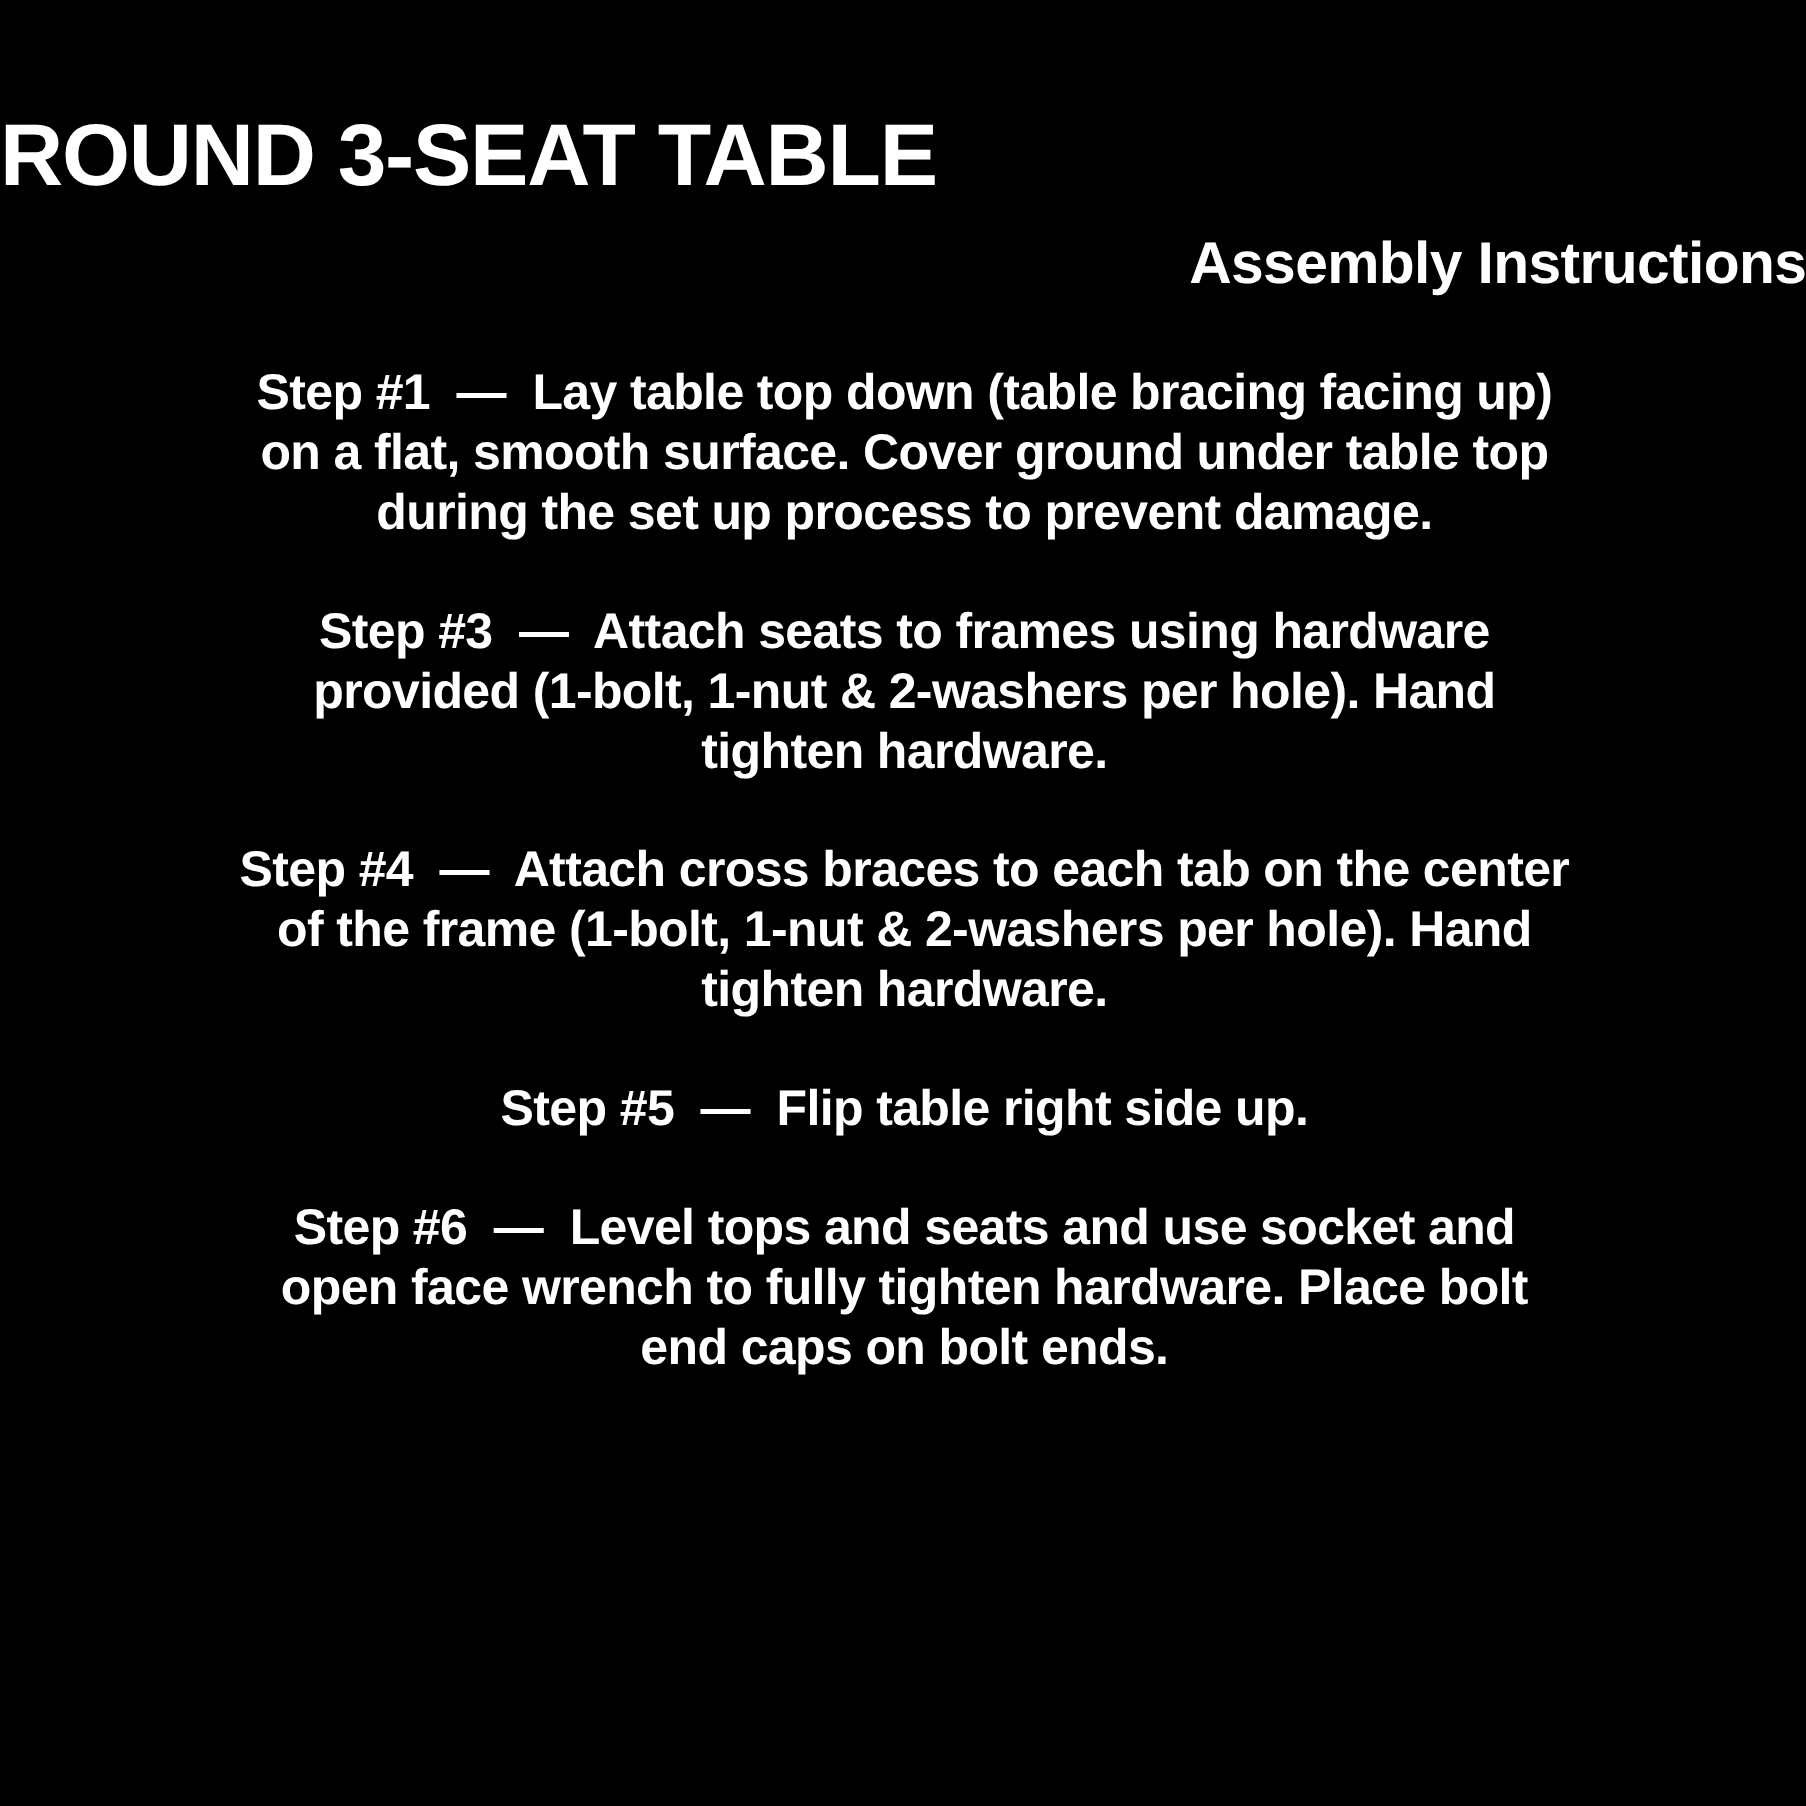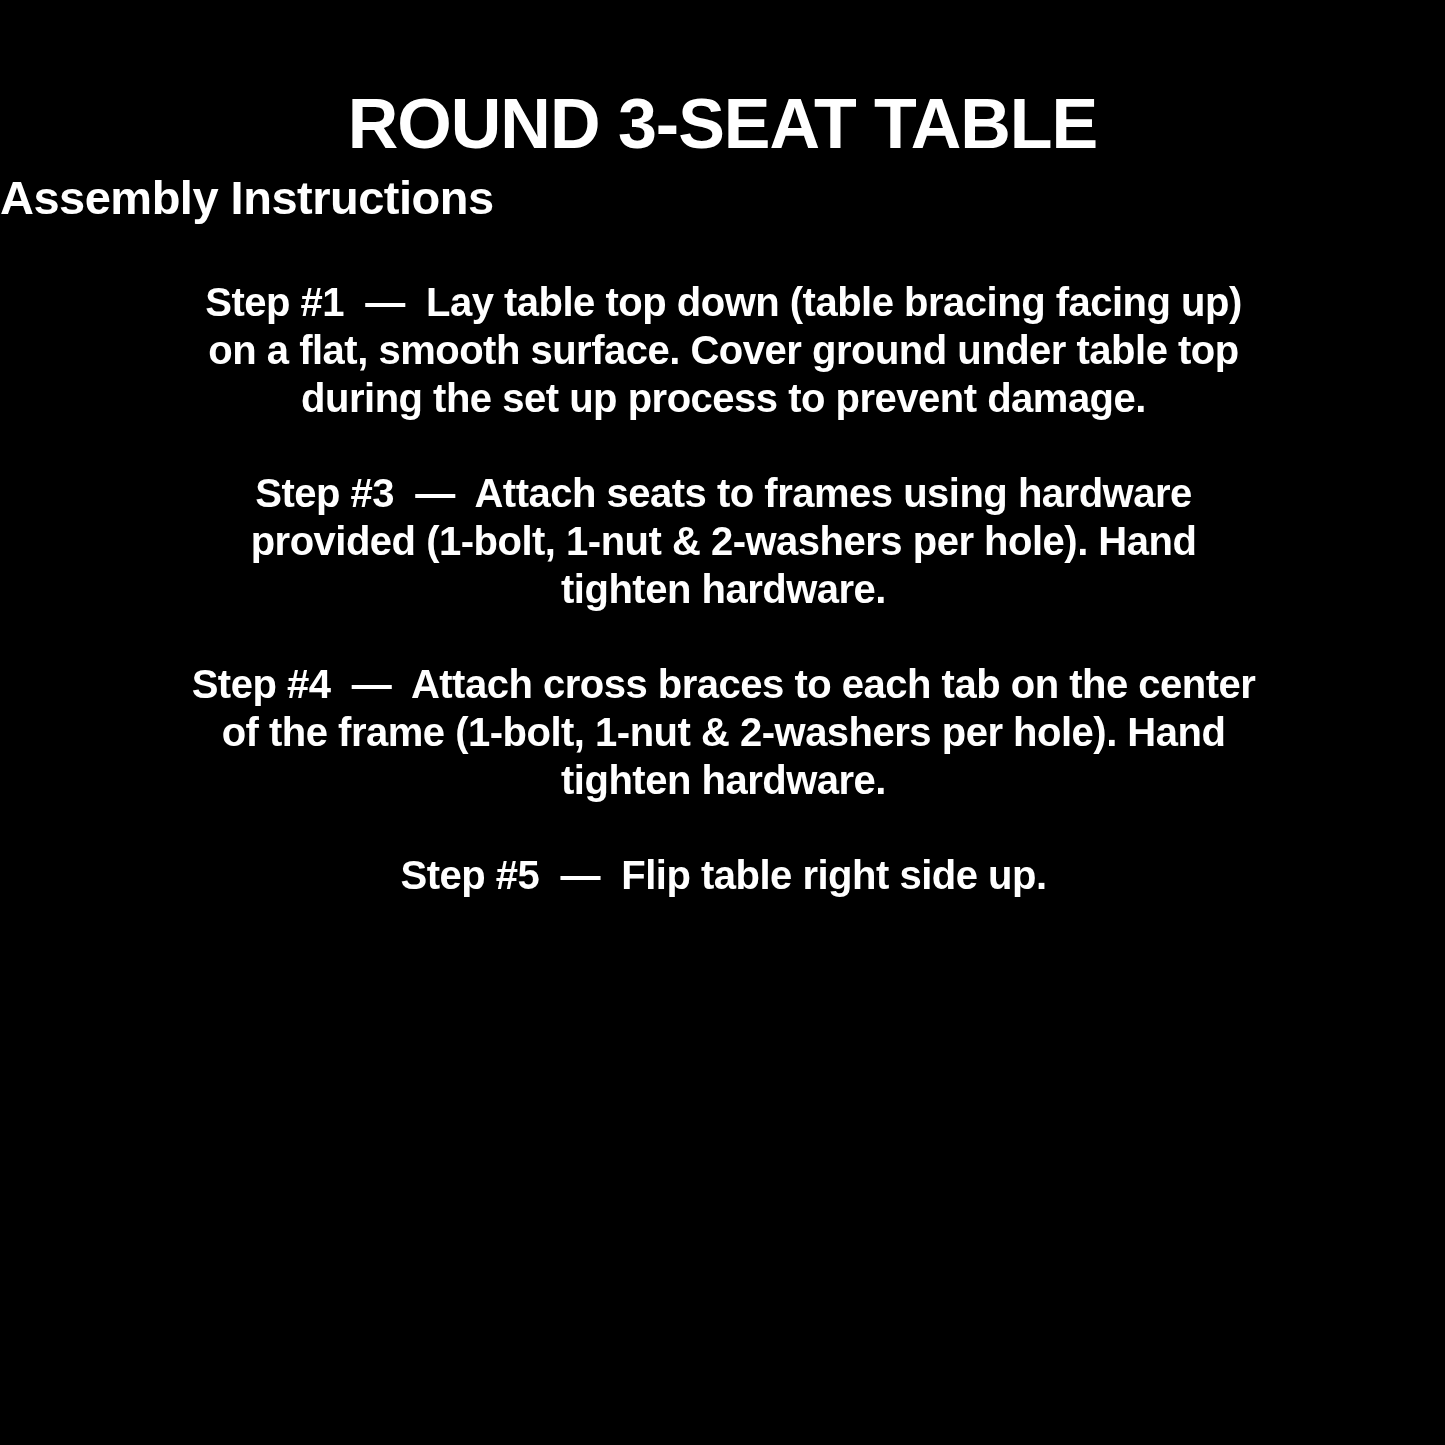--- a/index.html
+++ b/index.html
@@ -16,28 +16,27 @@
   }
   .page {
     width: 1445px;
     height: 1445px;
     background: #000000;
     padding-top: 88px;
   }
   .title {
     font-size: 70px;
     line-height: 1.05;
-    text-align: center;
     letter-spacing: -1px;
   }
   .subtitle {
     font-size: 47px;
     line-height: 1.2;
-    text-align: left;
-    margin-top: 8px;
+    text-align: right;
+    margin-top: 20px;
     letter-spacing: -0.5px;
   }
   .steps {
     margin: 52px 88px 0 90px;
     font-size: 40px;
     line-height: 48px;
     letter-spacing: -0.5px;
     text-align: center;
   }
   .step {
@@ -56,14 +55,17 @@
     <p class="step">Step #1  —  Lay table top down (table bracing facing up)
 on a flat, smooth surface. Cover ground under table top
 during the set up process to prevent damage.</p>
     <p class="step">Step #3  —  Attach seats to frames using hardware
 provided (1-bolt, 1-nut &amp; 2-washers per hole). Hand
 tighten hardware.</p>
     <p class="step">Step #4  —  Attach cross braces to each tab on the center
 of the frame (1-bolt, 1-nut &amp; 2-washers per hole). Hand
 tighten hardware.</p>
     <p class="step">Step #5  —  Flip table right side up.</p>
+    <p class="step">Step #6  —  Level tops and seats and use socket and
+open face wrench to fully tighten hardware. Place bolt
+end caps on bolt ends.</p>
   </div>
 </div>
 
 </body></html>

